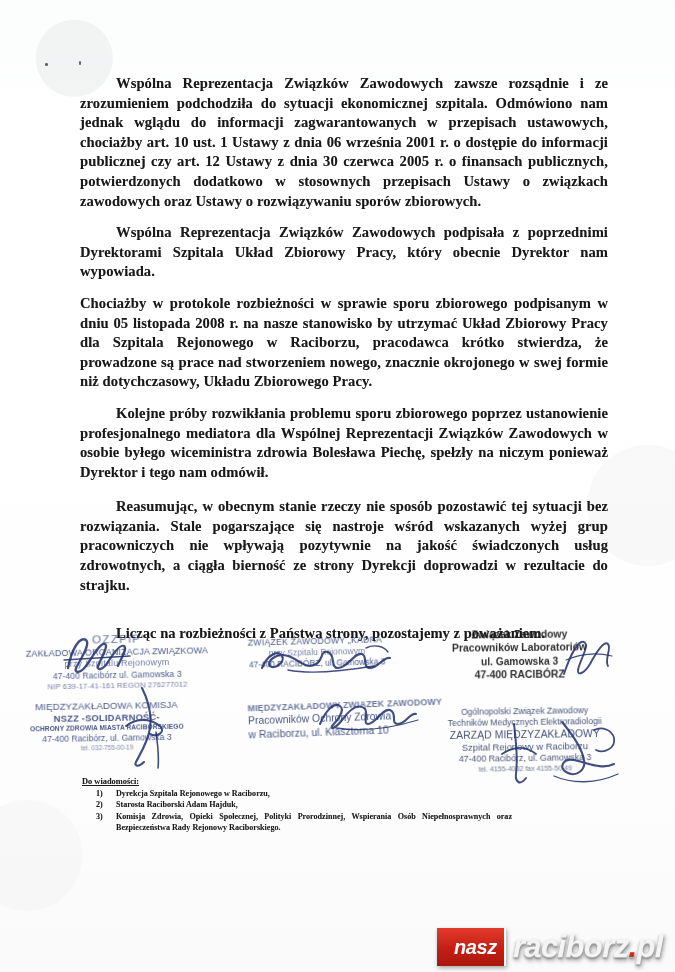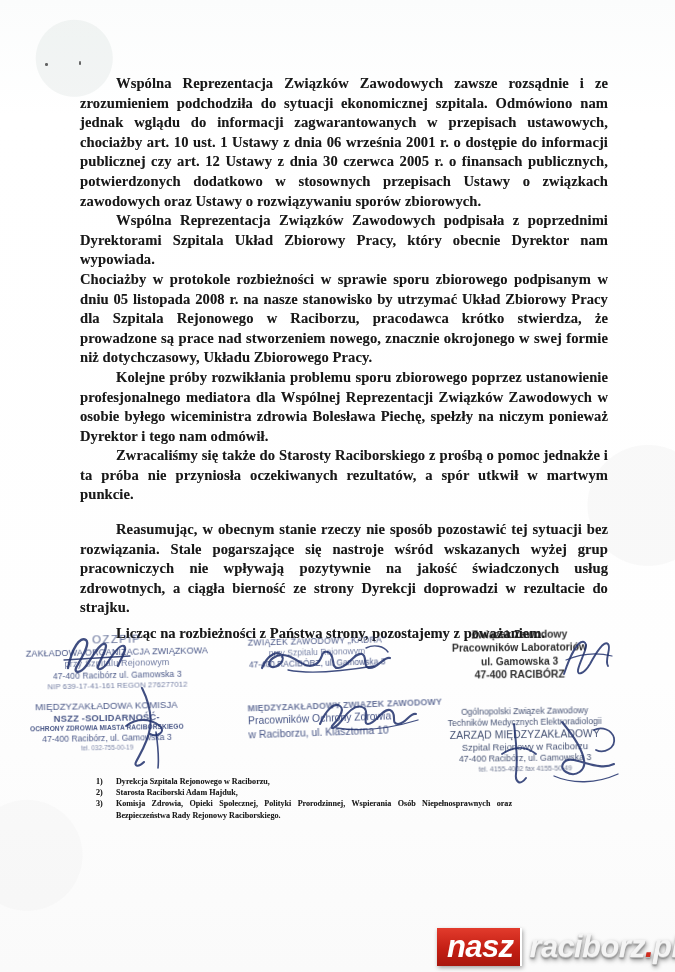--- a/index.html
+++ b/index.html
@@ -49,21 +49,21 @@
     text-align: justify;
     text-justify: inter-word;
     font-size: 14.6px;
     line-height: 19.6px;
     color: #191919;
     font-weight: 700;
     letter-spacing: .005em;
     text-shadow: 0 0 .6px rgba(0,0,0,.30);
   }
   .para.indent { text-indent: 36px; }
-  .para.gap-sm { margin-top: 0px; }
+  .para.gap-sm { margin-top: 12px; }
   .para.gap-md { margin-top: 15px; }
 
   
   #closing-line {
     position: absolute;
     left: 80px;
     top: 624px;
     width: 528px;
     font-size: 14.6px;
     line-height: 19.6px;
@@ -224,23 +224,23 @@
     display: flex;
     align-items: stretch;
     font-family: "Liberation Sans", sans-serif;
     font-style: italic;
     font-weight: 700;
     filter: drop-shadow(1px 2px 2px rgba(0,0,0,.35));
   }
   #logo-nasz {
     background: linear-gradient(180deg,#e23b2c 0%, #c41f14 55%, #a8160d 100%);
     color: #ffffff;
-    font-size: 31px;
+    font-size: 20px;
     line-height: 38px;
-    padding: 0 7px 0 10px;
+    padding: 0 7px 0 17px;
     letter-spacing: -.02em;
     border-right: 2px solid #ffffff;
   }
   #logo-raciborz {
     background: transparent;
     color: #f4f4f4;
     font-size: 31px;
     line-height: 38px;
     padding: 0 4px 0 7px;
     letter-spacing: -.02em;
@@ -266,21 +266,20 @@
   <div id="scan-noise"></div>
 
   <div class="speck" style="left:45px;top:63px;width:3px;height:3px;"></div>
   <div class="speck" style="left:79px;top:61px;width:2px;height:4px;"></div>
 
   <div id="letter-body">
     <p class="para indent">Wspólna Reprezentacja Związków Zawodowych zawsze rozsądnie i ze zrozumieniem podchodziła do sytuacji ekonomicznej szpitala. Odmówiono nam jednak wglądu do informacji zagwarantowanych w przepisach ustawowych, chociażby art. 10 ust. 1 Ustawy z dnia 06 września 2001 r. o dostępie do informacji publicznej czy art. 12 Ustawy z dnia 30 czerwca 2005 r. o finansach publicznych, potwierdzonych dodatkowo w stosownych przepisach Ustawy o związkach zawodowych oraz Ustawy o rozwiązywaniu sporów zbiorowych.</p>
     <p class="para indent gap-sm">Wspólna Reprezentacja Związków Zawodowych podpisała z poprzednimi Dyrektorami Szpitala Układ Zbiorowy Pracy, który obecnie Dyrektor nam wypowiada.</p>
     <p class="para gap-sm">Chociażby w protokole rozbieżności w sprawie sporu zbiorowego podpisanym w dniu 05 listopada 2008 r. na nasze stanowisko by utrzymać Układ Zbiorowy Pracy dla Szpitala Rejonowego w Raciborzu, pracodawca krótko stwierdza, że prowadzone są prace nad stworzeniem nowego, znacznie okrojonego w swej formie niż dotychczasowy, Układu Zbiorowego Pracy.</p>
     <p class="para indent gap-sm">Kolejne próby rozwikłania problemu sporu zbiorowego poprzez ustanowienie profesjonalnego mediatora dla Wspólnej Reprezentacji Związków Zawodowych w osobie byłego wiceministra zdrowia Bolesława Piechę, spełzły na niczym ponieważ Dyrektor i tego nam odmówił.</p>
-    <p class="para indent gap-sm">Zwracaliśmy się także do Starosty Raciborskiego z prośbą o pomoc jednakże i ta próba nie przyniosła oczekiwanych rezultatów, a spór utkwił w martwym punkcie.</p>
     <p class="para indent gap-md">Reasumując, w obecnym stanie rzeczy nie sposób pozostawić tej sytuacji bez rozwiązania. Stale pogarszające się nastroje wśród wskazanych wyżej grup pracowniczych nie wpływają pozytywnie na jakość świadczonych usług zdrowotnych, a ciągła bierność ze strony Dyrekcji doprowadzi w rezultacie do strajku.</p>
   </div>
 
   <div id="closing-line">Licząc na rozbieżności z Państwa strony, pozostajemy z poważaniem.</div>
 
   <div class="stamp" id="stamp-ozzpip">
     <span class="l head">OZZPiP</span>
     <span class="l l1">ZAKŁADOWA ORGANIZACJA ZWIĄZKOWA</span>
     <span class="l l2">przy Szpitalu Rejonowym</span>
     <span class="l l3">47-400 Racibórz  ul. Gamowska 3</span>
@@ -364,20 +363,21 @@
     <svg width="140" height="76" viewBox="0 0 140 76">
       <path d="M18 10 C20 26, 22 44, 20 60 C19 68, 24 72, 30 64" stroke-width="2"></path>
       <path d="M6 40 C18 32, 30 32, 40 40" stroke-width="1.8"></path>
       <path d="M66 8 C76 20, 86 34, 88 46 C90 56, 80 64, 70 58 C62 53, 68 44, 78 46 C92 49, 106 56, 118 50" stroke-width="2.1"></path>
       <path d="M98 16 C106 12, 116 16, 118 24 C120 34, 108 40, 100 36" stroke-width="1.8"></path>
       <path d="M58 62 C76 70, 100 70, 122 60" stroke-width="1.3" opacity=".55"></path>
     </svg>
   </div>
 
   <div id="cc-block">
+    <div id="cc-title">Do wiadomości:</div>
     <ul id="cc-list">
       <li>
         <span class="num">1)</span>
         <span>Dyrekcja Szpitala Rejonowego w Raciborzu,</span>
       </li>
       <li>
         <span class="num">2)</span>
         <span>Starosta Raciborski Adam Hajduk,</span>
       </li>
       <li>

